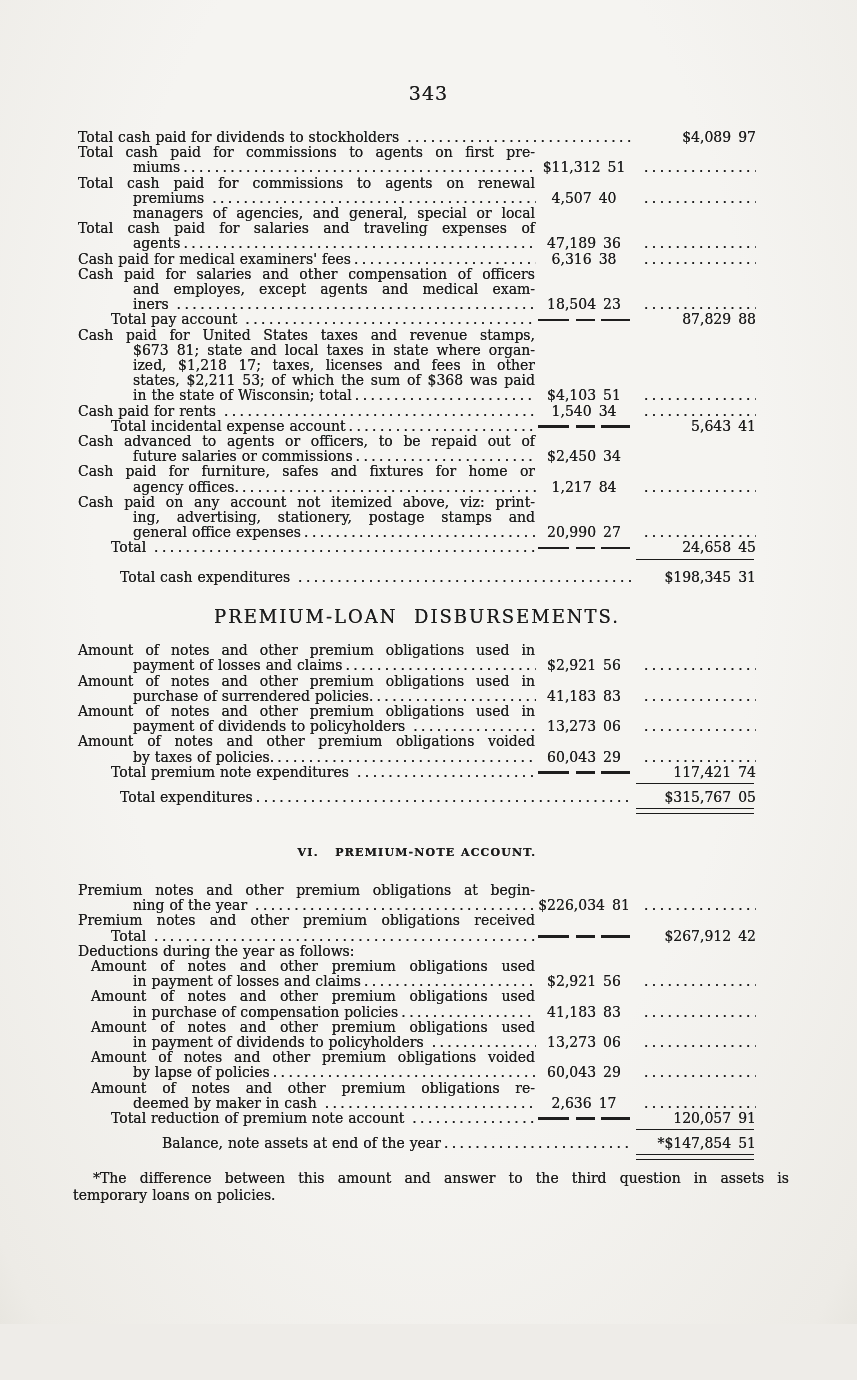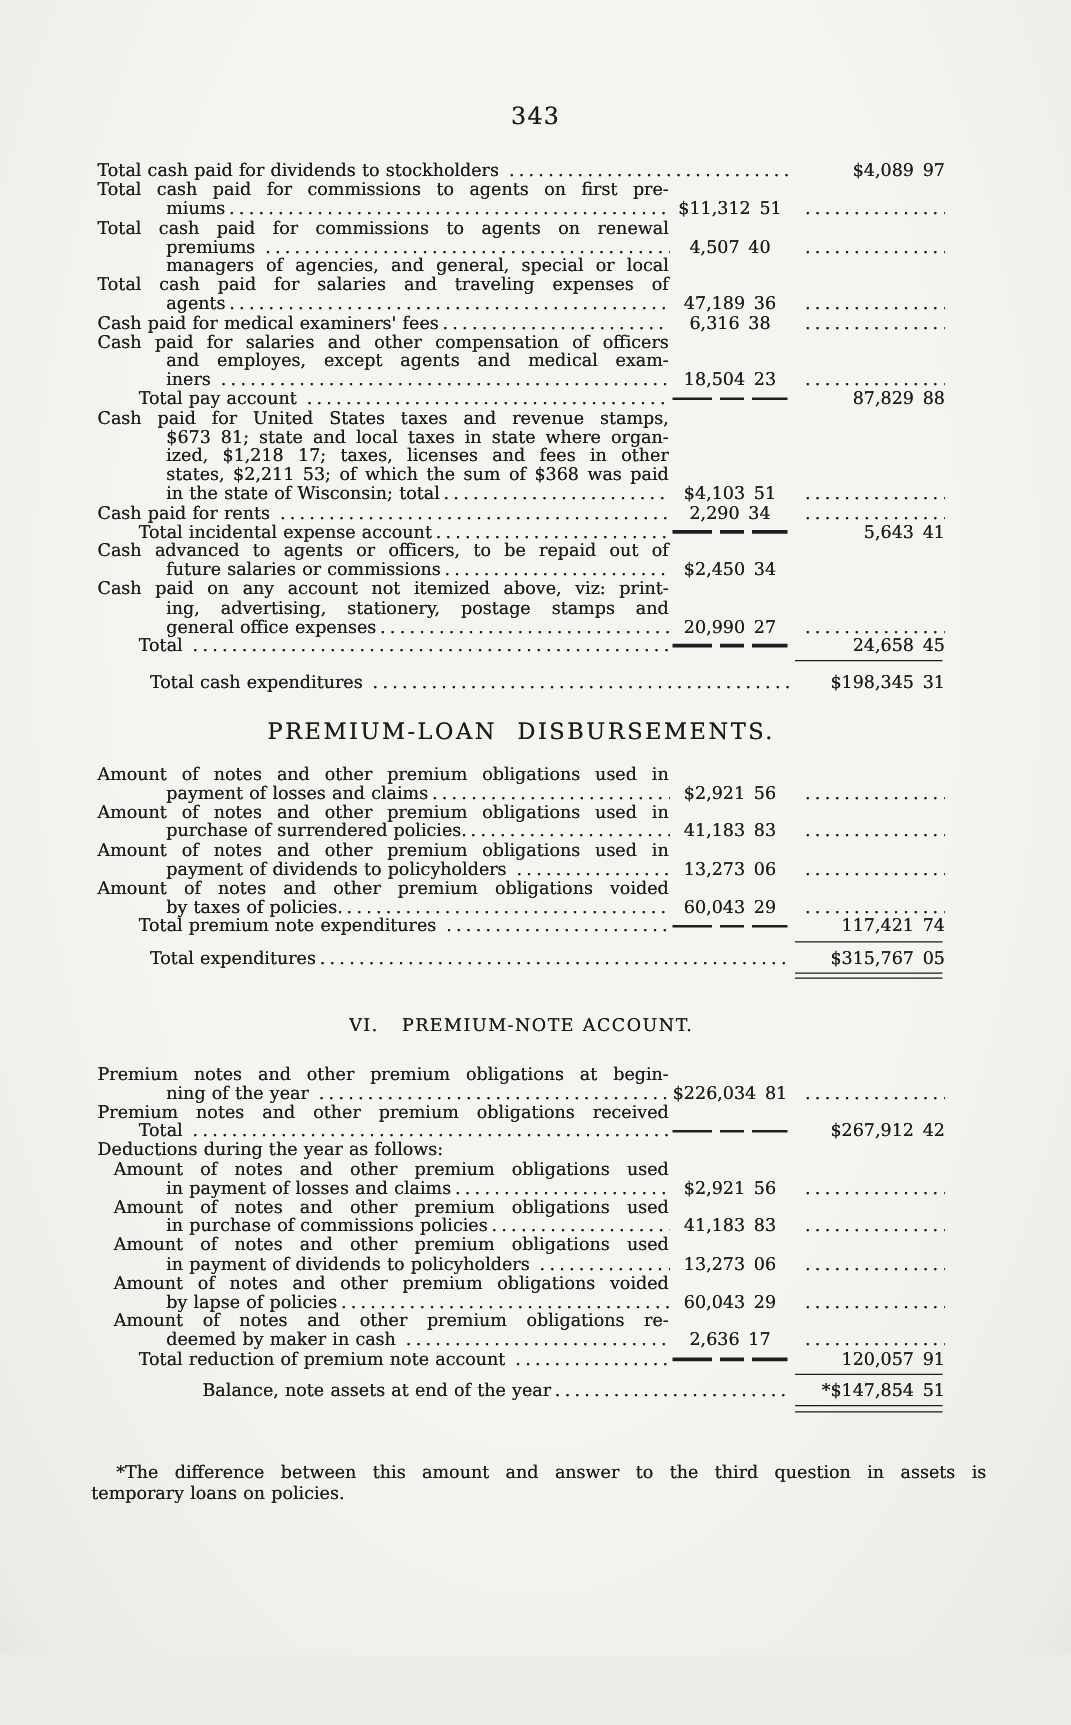--- a/index.html
+++ b/index.html
@@ -39,22 +39,22 @@
     display:inline-block;width:92px;height:2.6px;margin-bottom:3px;
     background:linear-gradient(90deg,#1e1e1e 0 34%,transparent 34% 41%,#1e1e1e 41% 62%,transparent 62% 69%,#1e1e1e 69% 100%);
   }
   .rule{width:118px;margin:3px 2px 2px auto;border-top:1.7px solid #1b1b1b;}
   .rule.double{border-bottom:1.3px solid #1b1b1b;height:3.6px;}
   .h-small{
     text-align:center;font-size:18px;letter-spacing:2px;
     margin:24px 0 19px 0;white-space:pre;
   }
   .h-large{
-    text-align:center;font-size:14px;letter-spacing:1.2px;
-    margin:31px 0 23px 0;white-space:pre;
+    text-align:center;font-size:11px;letter-spacing:1.2px;
+    margin:31px 0 23px 0;white-space:pre;font-weight:bold;
   }
   .footnote{position:absolute;left:73px;top:1170px;width:716px;line-height:16.5px;}
   .fn1{padding-left:20px;box-sizing:border-box;width:100%;text-align:justify;text-align-last:justify;}
 </style>
 </head>
 <body>
 
 <div class="page">
   <div class="pagenum">343</div>
   <div class="content">
@@ -128,21 +128,21 @@
           <span class="ftext" style="padding-left: 55px;">in the state of Wisconsin; total</span>
           <span class="leader"></span>
           <span class="col1">$4,103 51</span>
           <span class="col2 dots"></span>
         </div>
       </div>
       <div class="entry">
         <div class="fline">
           <span class="ftext" style="padding-left: 0px;">Cash paid for rents </span>
           <span class="leader"></span>
-          <span class="col1">2,290 34</span>
+          <span class="col1">1,540 34</span>
           <span class="col2 dots"></span>
         </div>
       </div>
       <div class="entry">
         <div class="fline">
           <span class="ftext" style="padding-left: 33px;">Total incidental expense account</span>
           <span class="leader"></span>
           <span class="col1"><span class="dash"></span></span>
           <span class="col2">5,643 41</span>
         </div>
@@ -150,20 +150,29 @@
       <div class="entry">
         <div class="line j" style="padding-left: 0px;">Cash advanced to agents or officers, to be repaid out of</div>
         <div class="fline">
           <span class="ftext" style="padding-left: 55px;">future salaries or commissions</span>
           <span class="leader"></span>
           <span class="col1">$2,450 34</span>
           <span class="col2"></span>
         </div>
       </div>
       <div class="entry">
+        <div class="line j" style="padding-left: 0px;">Cash paid for furniture, safes and fixtures for home or</div>
+        <div class="fline">
+          <span class="ftext" style="padding-left: 55px;">agency offices.</span>
+          <span class="leader"></span>
+          <span class="col1">1,217 84</span>
+          <span class="col2 dots"></span>
+        </div>
+      </div>
+      <div class="entry">
         <div class="line j" style="padding-left: 0px;">Cash paid on any account not itemized above, viz: print-</div>
         <div class="line j" style="padding-left: 55px;">ing, advertising, stationery, postage stamps and</div>
         <div class="fline">
           <span class="ftext" style="padding-left: 55px;">general office expenses</span>
           <span class="leader"></span>
           <span class="col1">20,990 27</span>
           <span class="col2 dots"></span>
         </div>
       </div>
       <div class="entry">
@@ -268,21 +277,21 @@
         <div class="fline">
           <span class="ftext" style="padding-left: 55px;">in payment of losses and claims</span>
           <span class="leader"></span>
           <span class="col1">$2,921 56</span>
           <span class="col2 dots"></span>
         </div>
       </div>
       <div class="entry">
         <div class="line j" style="padding-left: 13px;">Amount of notes and other premium obligations used</div>
         <div class="fline">
-          <span class="ftext" style="padding-left: 55px;">in purchase of commissions policies</span>
+          <span class="ftext" style="padding-left: 55px;">in purchase of compensation policies</span>
           <span class="leader"></span>
           <span class="col1">41,183 83</span>
           <span class="col2 dots"></span>
         </div>
       </div>
       <div class="entry">
         <div class="line j" style="padding-left: 13px;">Amount of notes and other premium obligations used</div>
         <div class="fline">
           <span class="ftext" style="padding-left: 55px;">in payment of dividends to policyholders </span>
           <span class="leader"></span>

